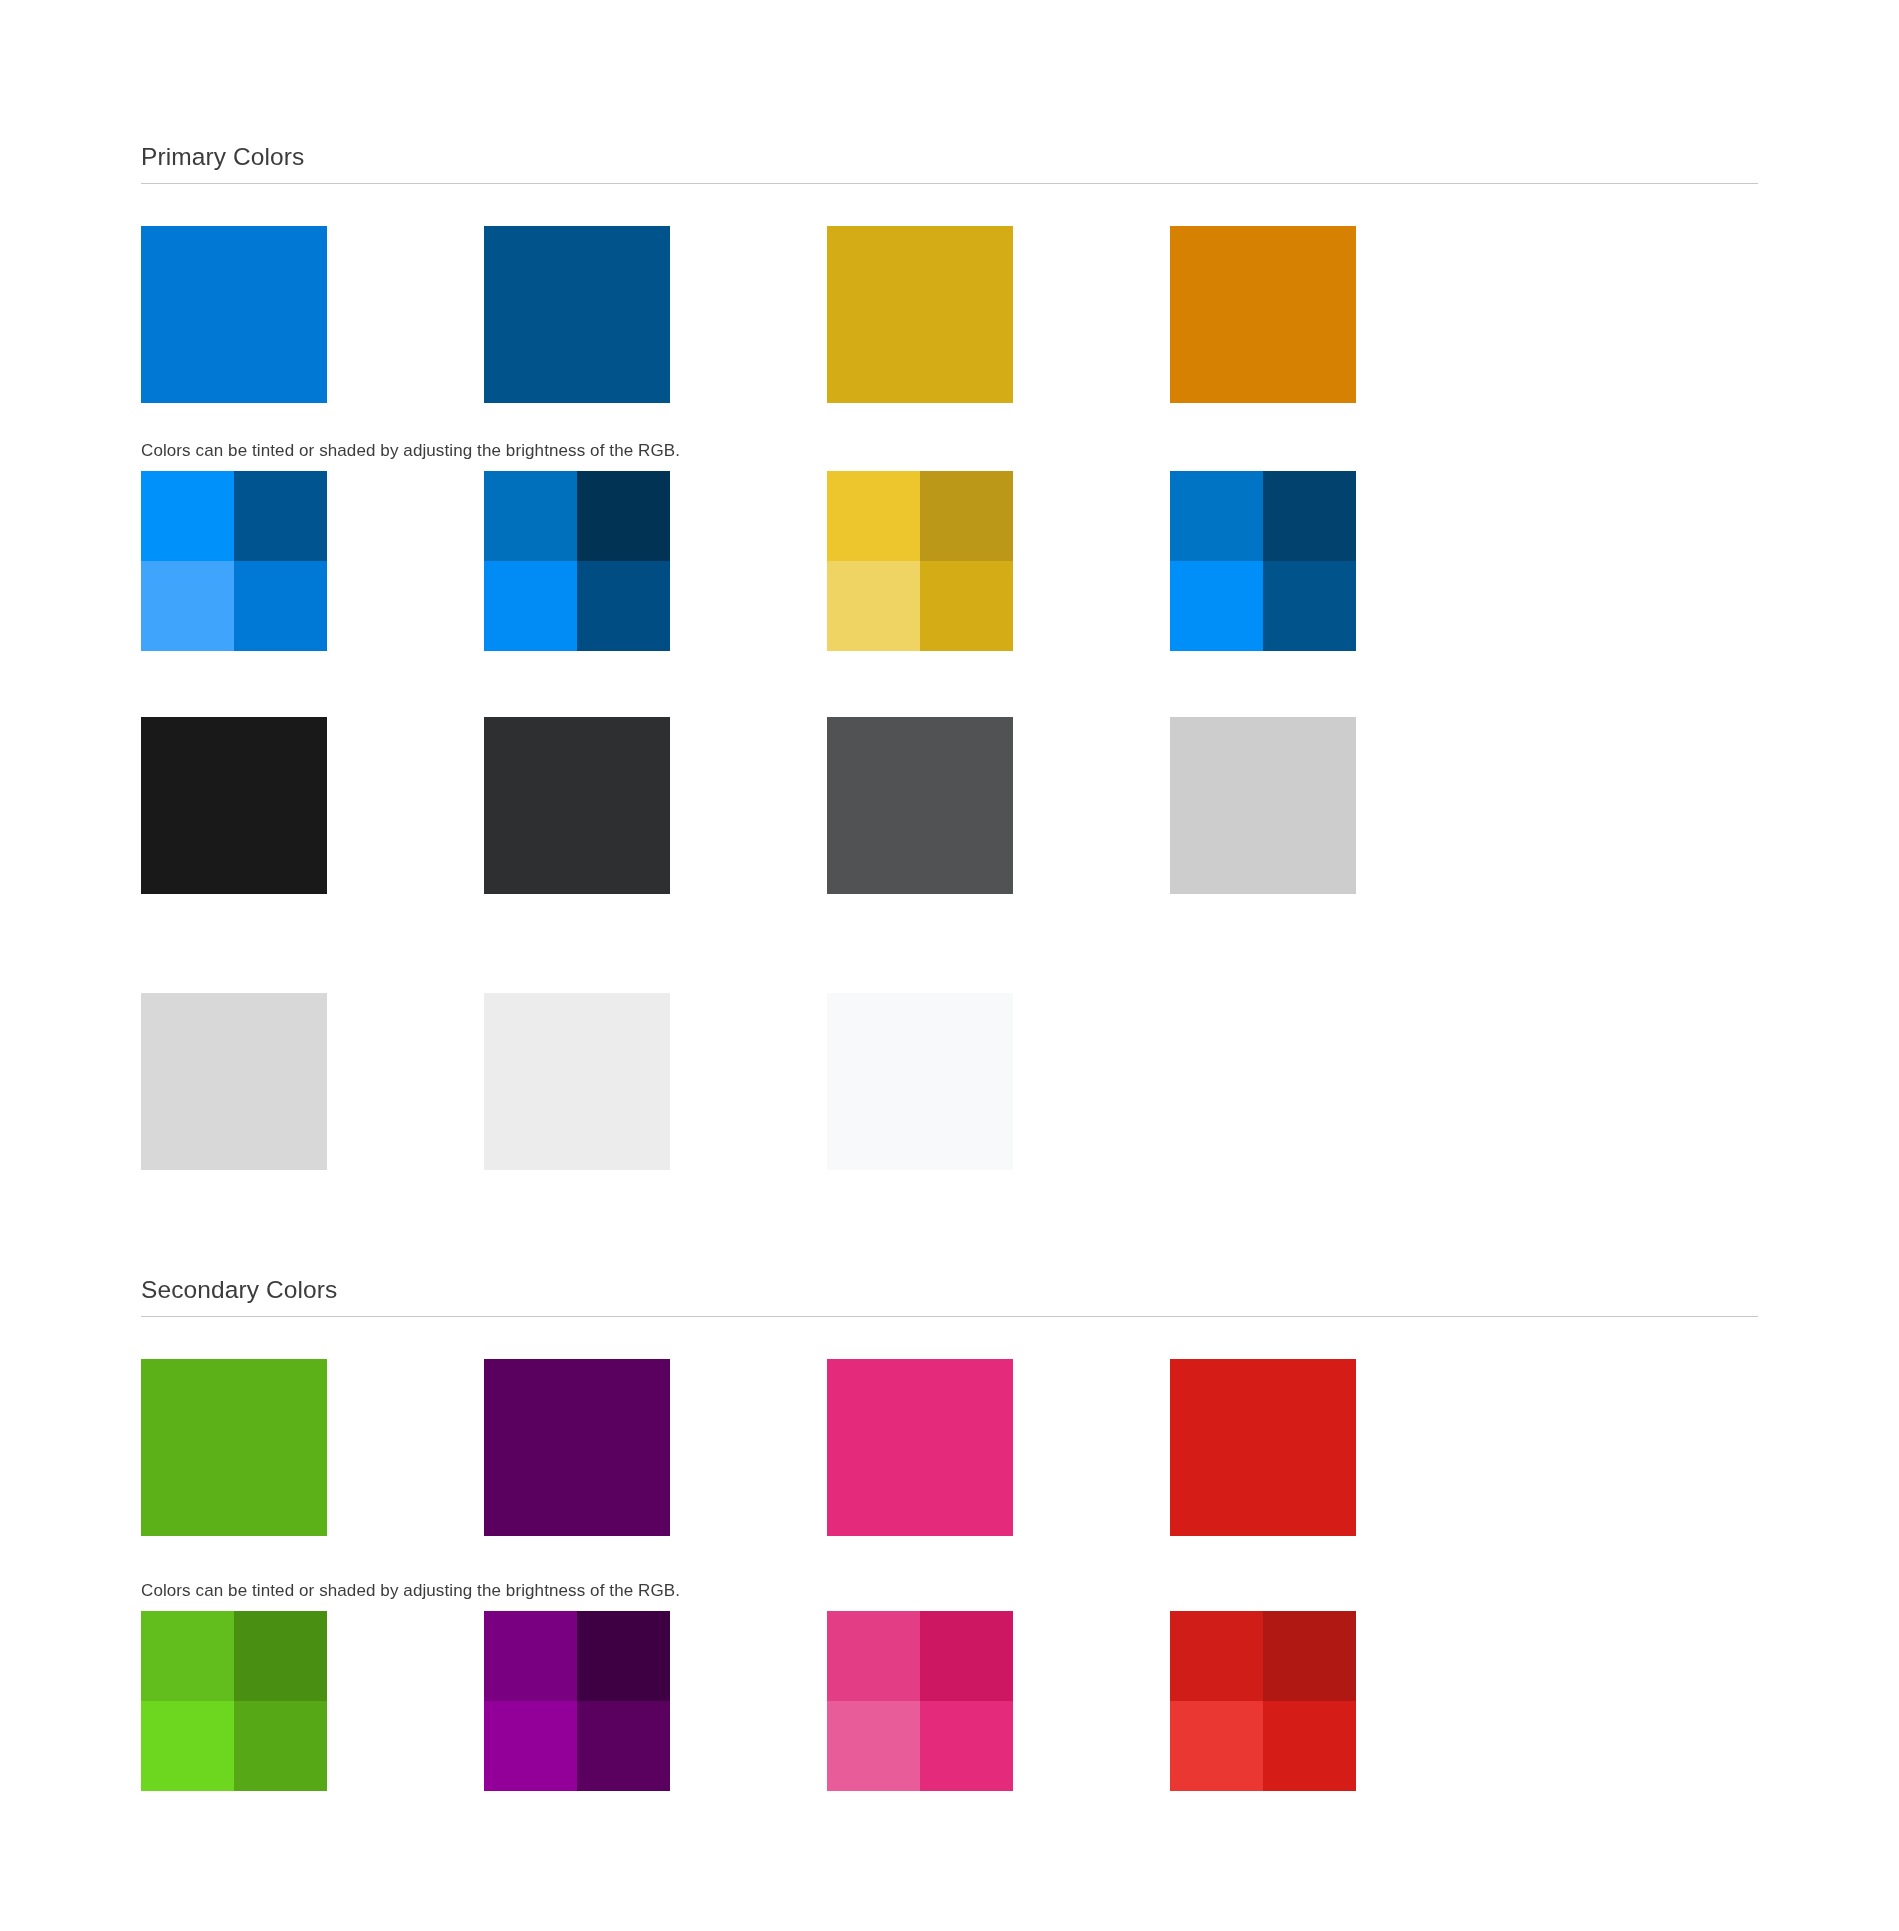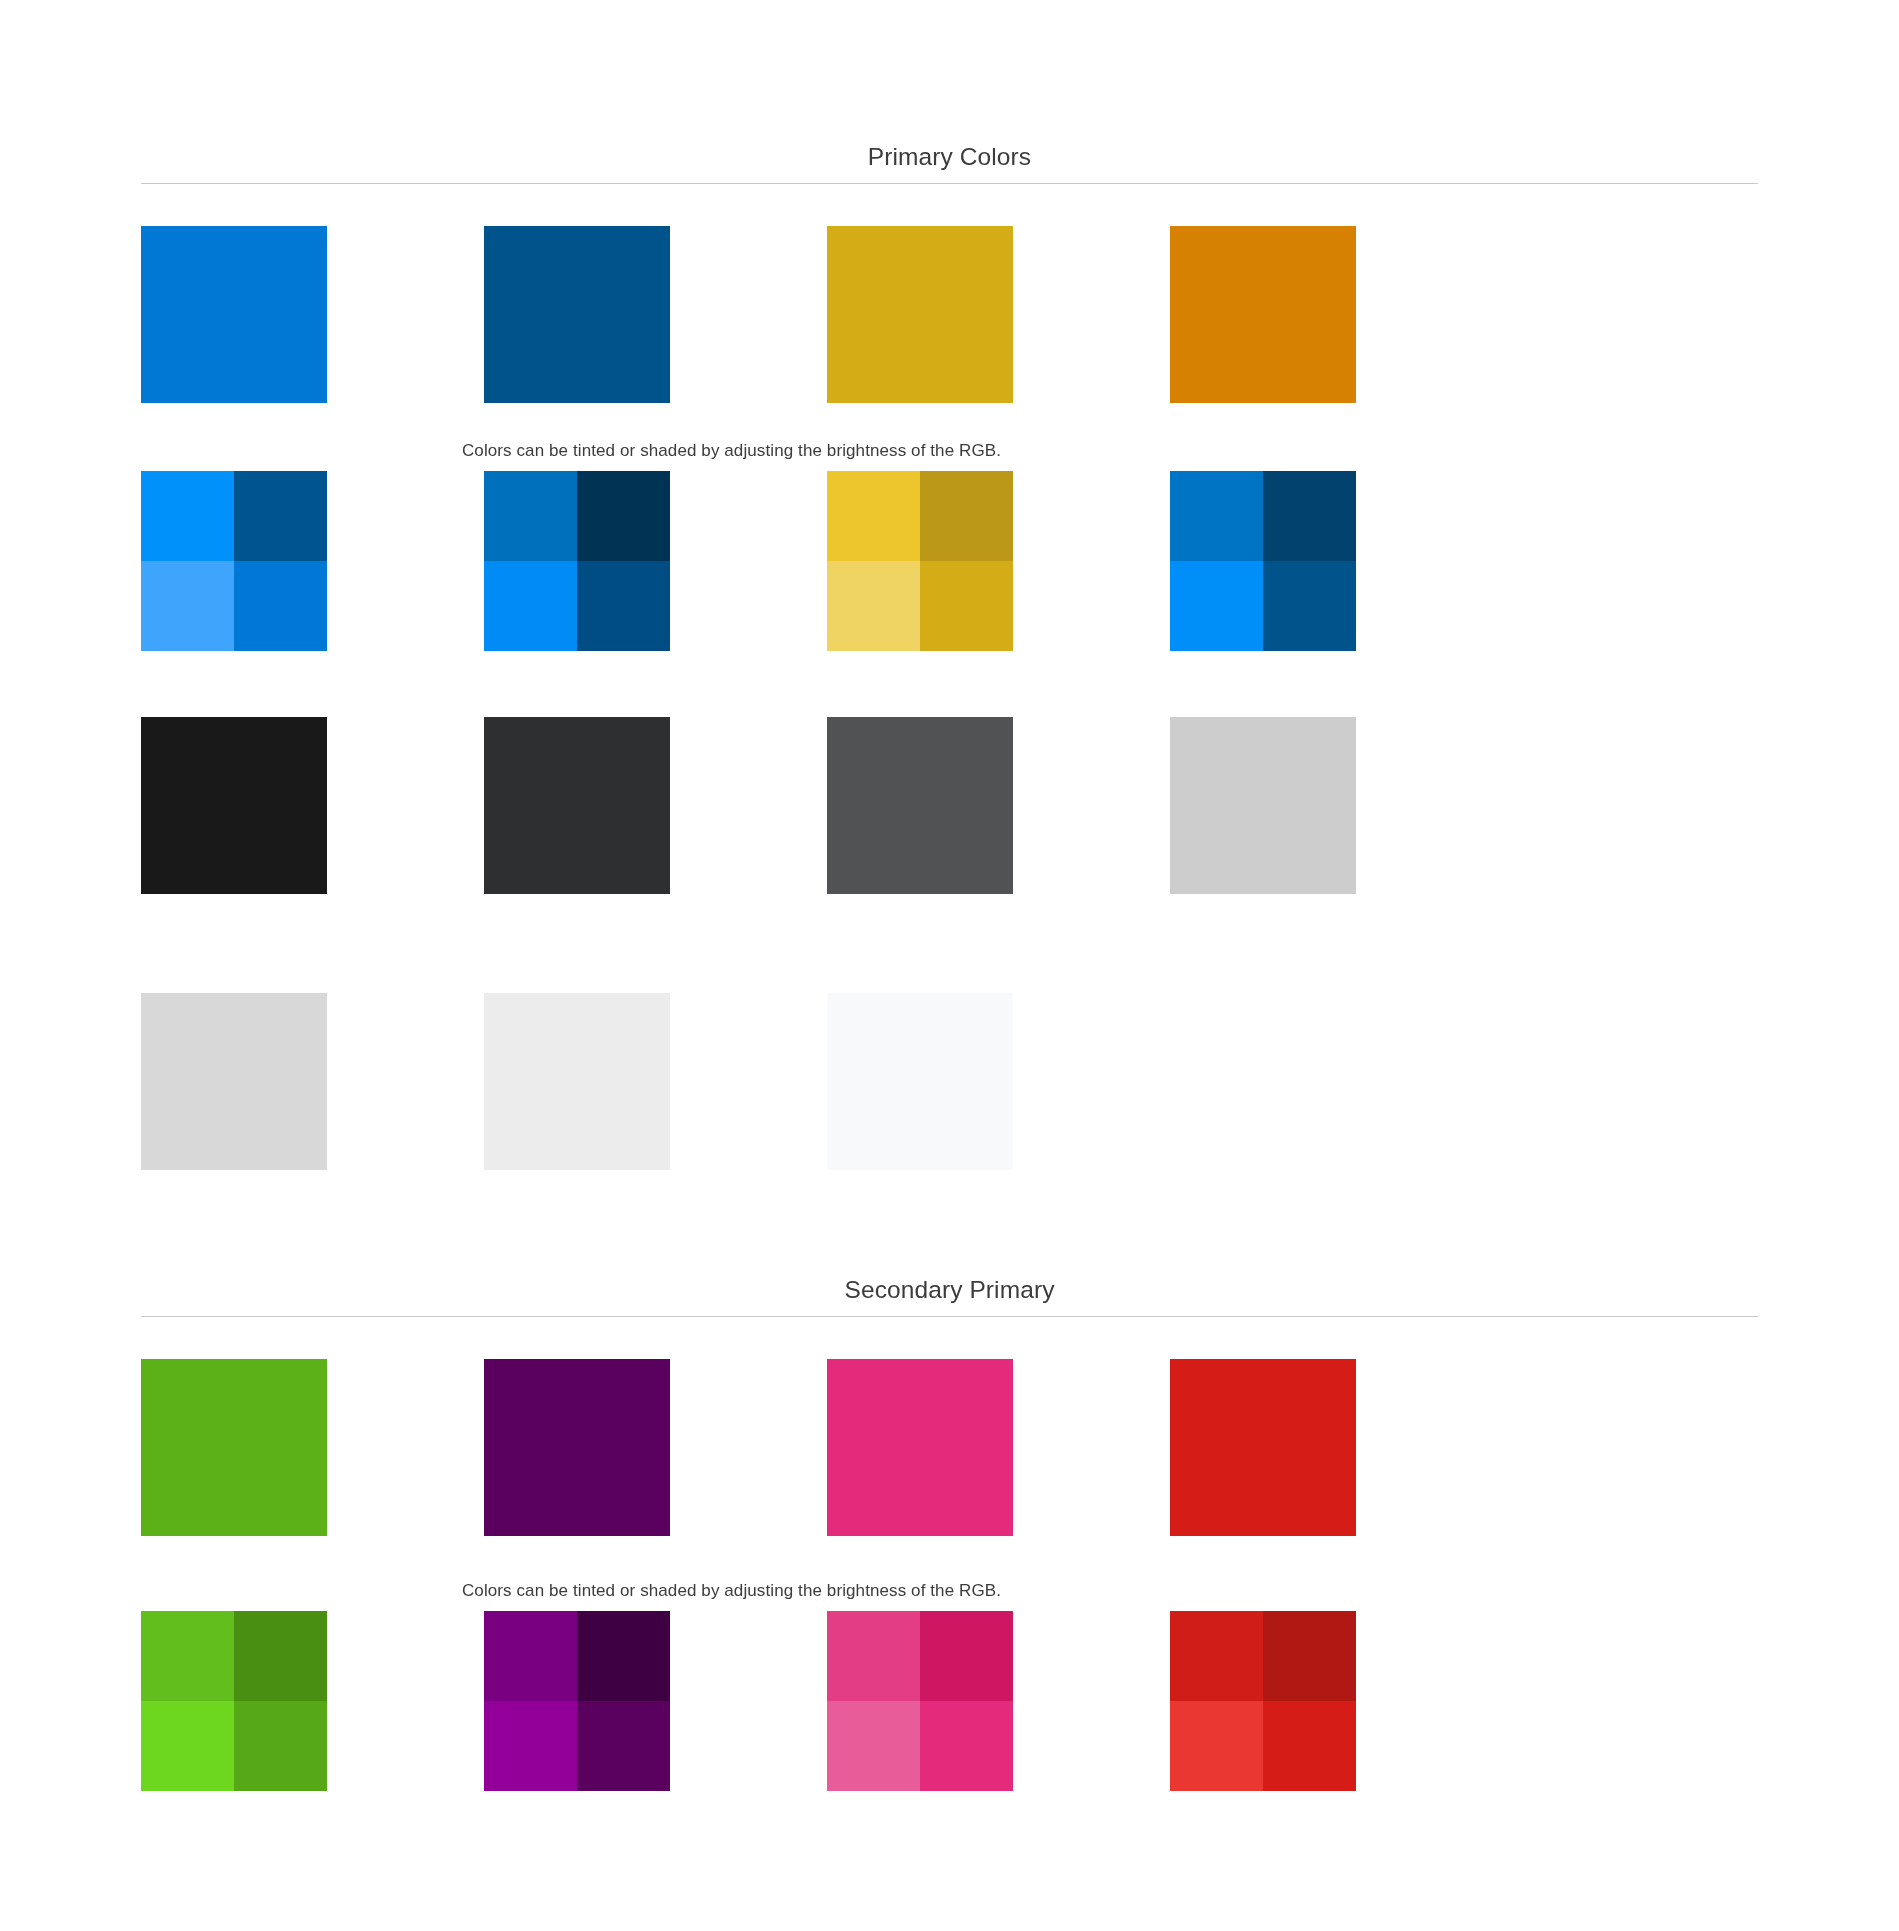--- a/index.html
+++ b/index.html
@@ -13,21 +13,20 @@
     font-family: "Liberation Sans", sans-serif;
     -webkit-font-smoothing: antialiased;
     overflow: hidden;
   }
 
   .page {
     position: relative;
     width: 1612px;
     height: 1931px;
     background: #ffffff;
-    text-align: center;
   }
 
   .content {
     position: absolute;
     left: 141px;
     top: 0;
     width: 1617px;
   }
 
   
@@ -179,21 +178,21 @@
       </div>
       <div class="swatch-cell">
         <div class="swatch" style="background:#F8F9FA"></div>
       </div>
       <div class="swatch-cell">
         <div class="swatch-empty"></div>
       </div>
     </div>
 
     <div class="section" style="position:absolute; left:0; top:1275px; width:1617px;">
-      <div class="section-heading">Secondary Primary</div>
+      <div class="section-heading">Secondary Colors</div>
       <div class="section-rule"></div>
     </div>
 
     <div class="swatch-row" style="position:absolute; left:0; top:1359px;">
       <div class="swatch-cell">
         <div class="swatch" style="background:#5CB018"></div>
       </div>
       <div class="swatch-cell">
         <div class="swatch" style="background:#5A005E"></div>
       </div>

